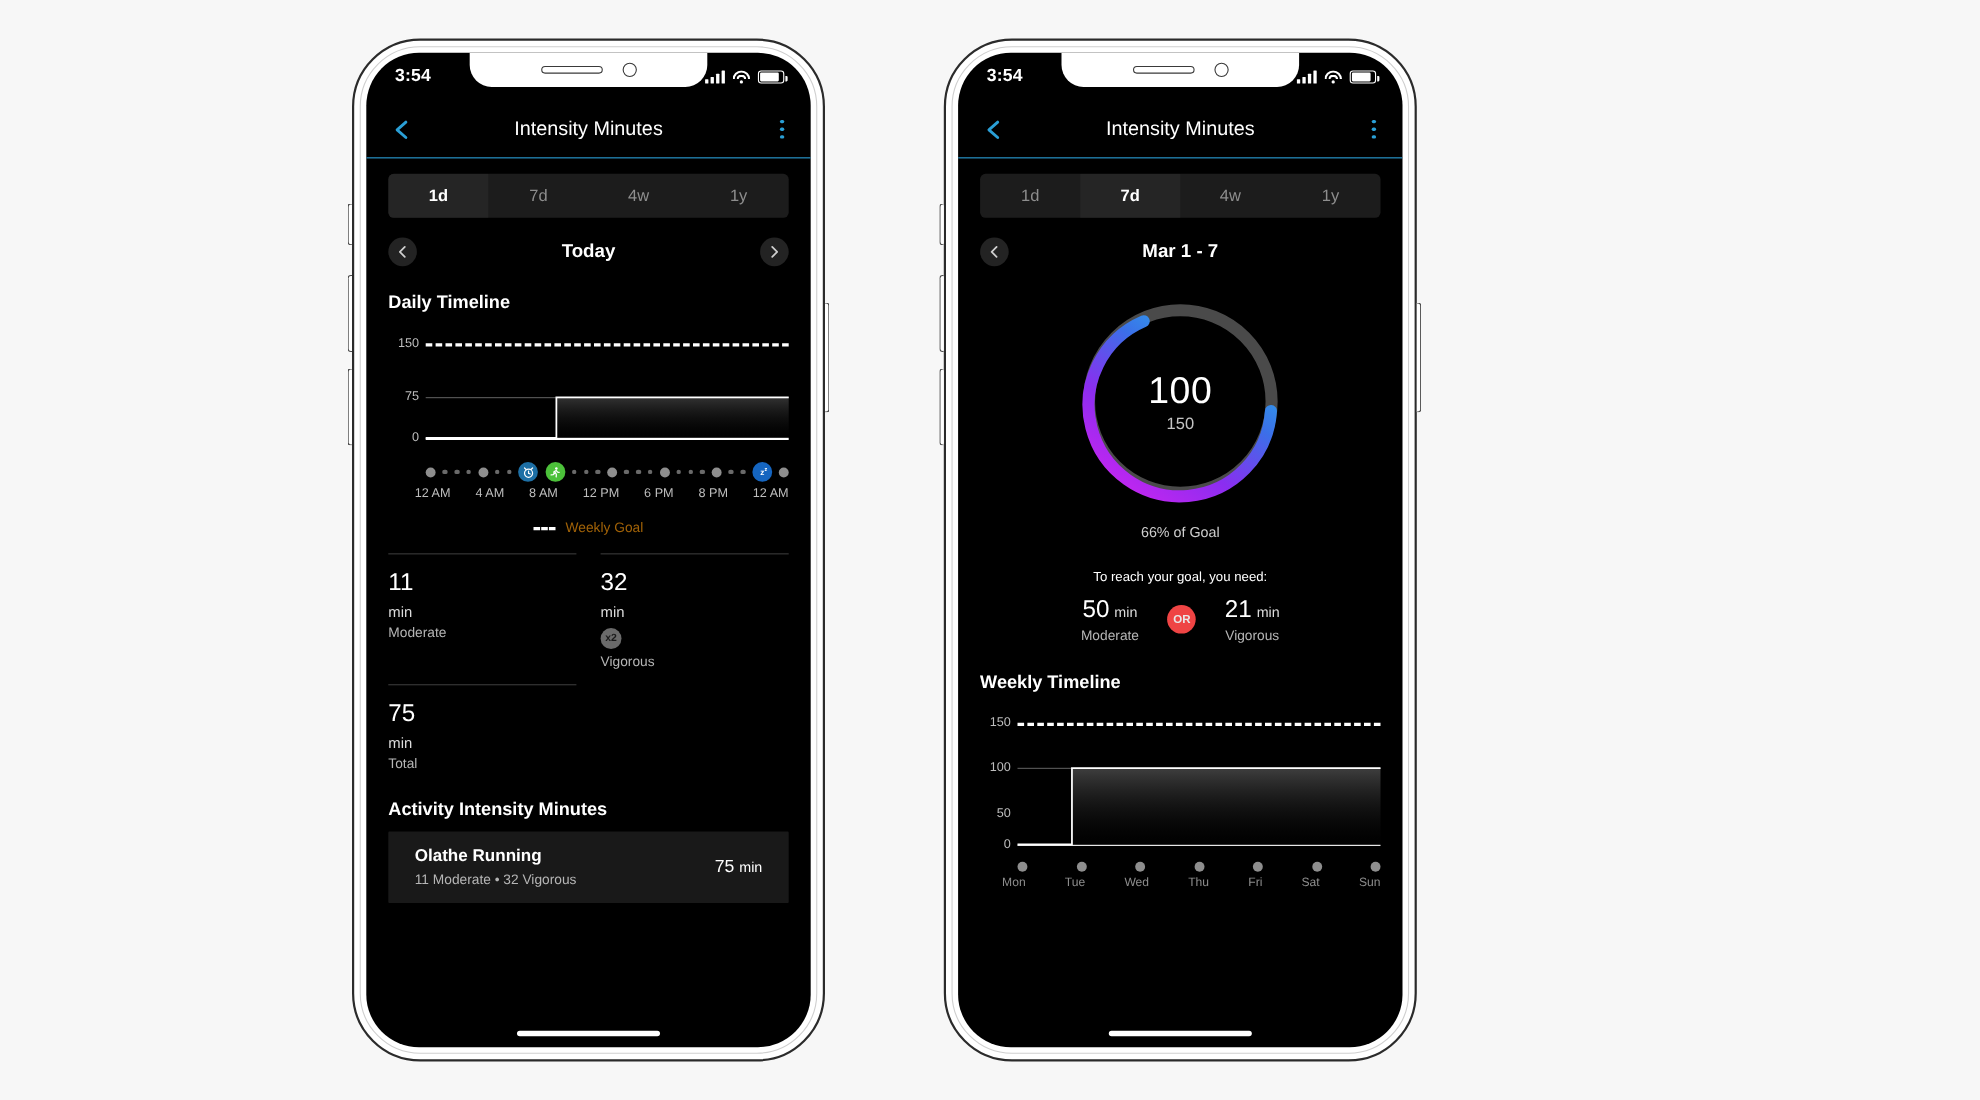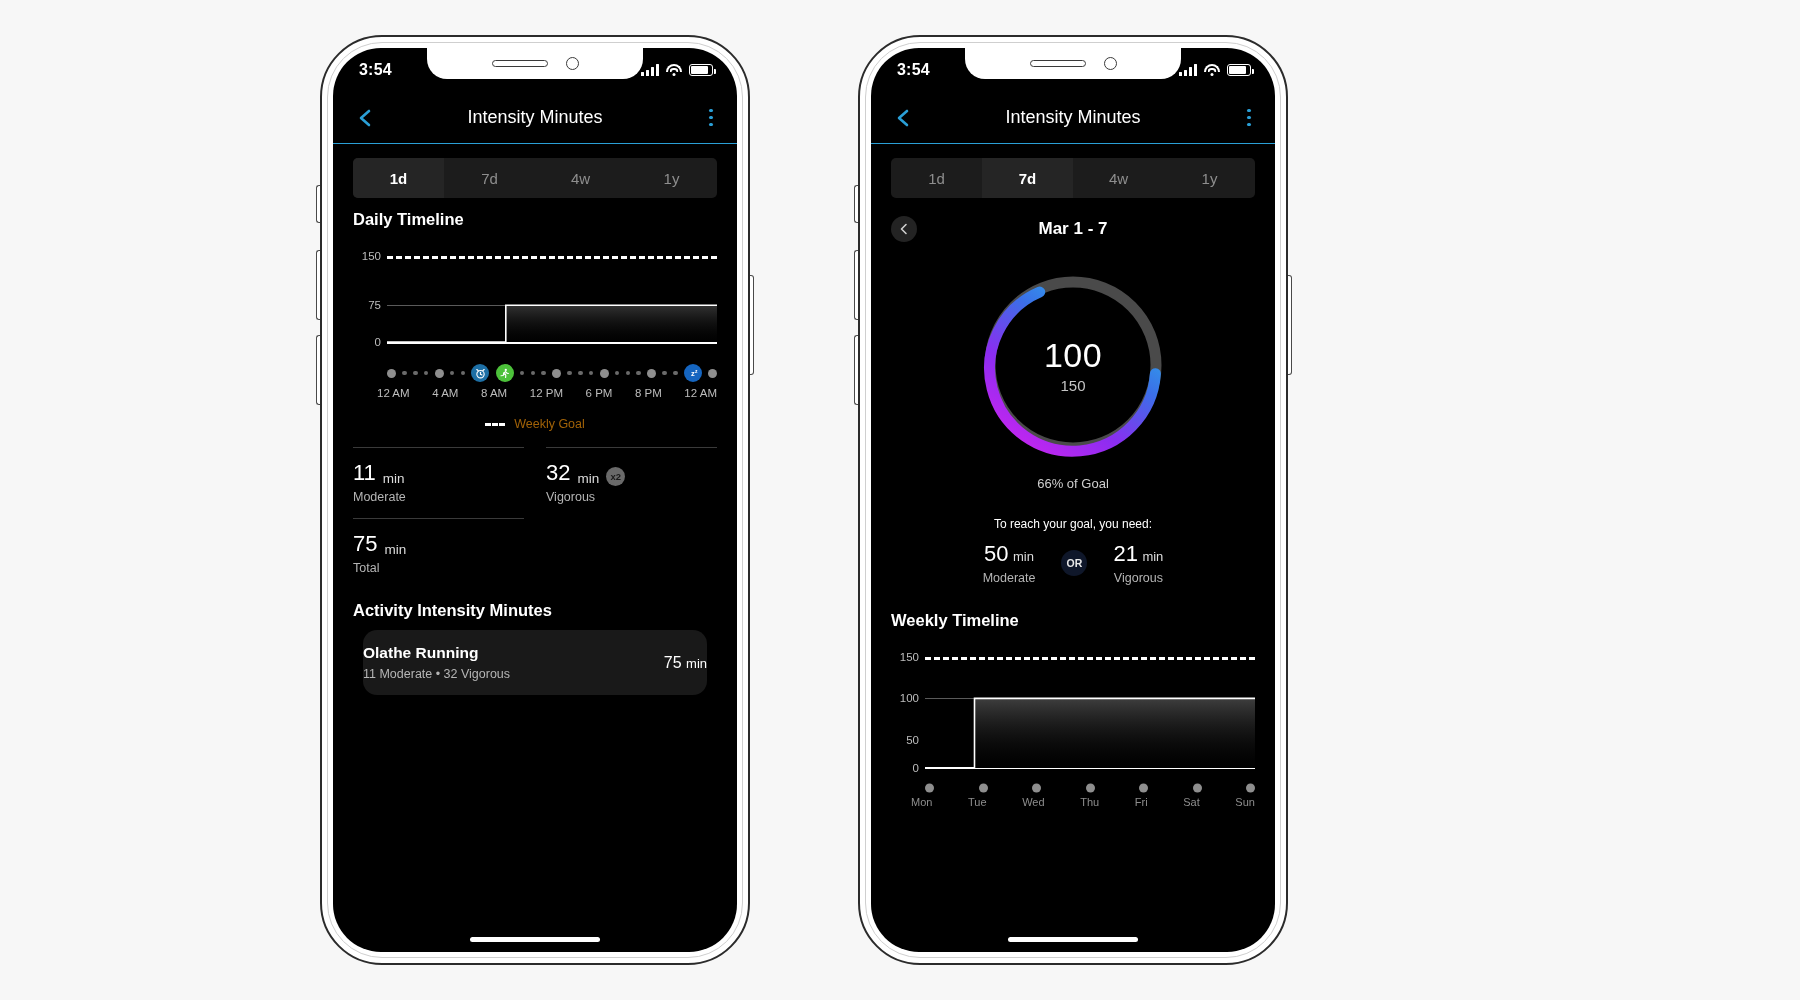--- a/index.html
+++ b/index.html
@@ -170,52 +170,52 @@
   .legend { margin:18px 0 0; display:flex; align-items:center; justify-content:center; gap:9px;
             font-size:12.5px; color:#a16207; }
   .legend .dashkey { width:20px; height:0; border-top:3px dashed #fff; }
 
   
   .stats { margin:16px 20px 0; }
   .stat-row { display:flex; }
   .stat-cell { flex:1; padding:12px 0 14px; border-top:1px solid #3a3a3a; }
   .stat-cell + .stat-cell { margin-left:22px; }
   .stat-cell.full { flex:0 0 calc(50% - 11px); }
-  .stat-val { display:flex; align-items:flex-end; gap:7px; }
+  .stat-val { display:flex; align-items:flex-start; gap:7px;flex-direction:column; }
   .stat-num { font-size:22px; }
   .stat-unit { font-size:13.5px; color:#dcdcdc; }
   .badge-x2 { width:19px;height:19px;border-radius:50%;background:#6a6a6a;color:#1a1a1a;
               font-size:9.5px;font-weight:bold;display:flex;align-items:center;justify-content:center; }
   .stat-lab { font-size:12.5px; color:#b5b5b5; margin-top:4px; }
 
   
   .act-card {
-    margin:10px 30px 0; background:#191919; border-radius:14px;
-    padding:14px 0; display:flex; align-items:center; cursor:pointer;
+    margin:10px 20px 0; background:#191919; border-radius:1px;
+    padding:14px 24px; display:flex; align-items:center; cursor:pointer;
   }
   .act-title { font-size:15.5px; font-weight:bold; }
   .act-sub { font-size:12.5px; color:#b5b5b5; margin-top:5px; }
   .act-right { margin-left:auto; font-size:16px; }
   .act-right .u { font-size:13px; }
 
   
   .donut-wrap { position:relative; margin:14px auto 0; width:194px; height:194px; }
   .donut-center { position:absolute; inset:0; display:flex; flex-direction:column;
                   align-items:center; justify-content:center; }
   .donut-num { font-size:34px; letter-spacing:.5px; }
   .donut-goal { font-size:15px; color:#c4c4c4; margin-top:2px; }
   .pct-of-goal { text-align:center; font-size:13px; color:#cfcfcf; margin-top:14px; }
 
   .reach-title { text-align:center; font-size:12px; margin-top:26px; }
   .reach-row { margin-top:10px; display:flex; align-items:center; justify-content:center; gap:26px; }
   .reach-col { text-align:center; }
   .reach-v { font-size:22px; }
   .reach-u { font-size:13px; color:#dcdcdc; }
   .reach-l { font-size:12.5px; color:#b5b5b5; margin-top:4px; }
-  .or-pill { width:26px;height:26px;border-radius:50%;background:#0f172a;color:#e8e8e8;
+  .or-pill { width:26px;height:26px;border-radius:50%;background:#ef4444;color:#e8e8e8;
              font-size:10.5px;font-weight:bold;display:flex;align-items:center;justify-content:center; }
 
   .wk-chart-wrap { position:relative; margin:18px 20px 0; height:126px; }
   .wk-dayrow { margin:8px 20px 0 54px; position:relative; height:12px; }
   .wk-dayrow .trow { justify-content:space-between; }
   .wk-x { margin:2px 20px 0 40px; display:flex; justify-content:space-between;
           font-size:11px; color:#8d8d8d; }
 
   .home-indicator {
     position:absolute; bottom:10px; left:50%; transform:translateX(-50%);
@@ -277,20 +277,34 @@
 
       <div class="content">
 
         <div class="segmented">
           <div class="seg active">1d</div>
           <div class="seg">7d</div>
           <div class="seg">4w</div>
           <div class="seg">1y</div>
         </div>
 
+        <div class="datenav">
+          <div class="round-btn">
+            <svg width="10" height="12" viewBox="0 0 10 12">
+                <polyline points="7,1.5 2.5,6 7,10.5" fill="none" stroke="#cfcfcf" stroke-width="1.6" stroke-linecap="round" stroke-linejoin="round"></polyline>
+              </svg>
+          </div>
+          <div class="label">Today</div>
+          <div class="spacer-grow"></div>
+          <div class="round-btn">
+            <svg width="10" height="12" viewBox="0 0 10 12">
+                <polyline points="3,1.5 7.5,6 3,10.5" fill="none" stroke="#cfcfcf" stroke-width="1.6" stroke-linecap="round" stroke-linejoin="round"></polyline>
+              </svg>
+          </div>
+        </div>
 
         <div class="section-title">Daily Timeline</div>
 
         <div class="chart-wrap">
           <div class="y-axis">
             <div class="y-lab" style="top:8%">150</div>
             <div class="y-lab" style="top:54%">75</div>
             <div class="y-lab" style="top:88%">0</div>
           </div>
           <div class="plot">

